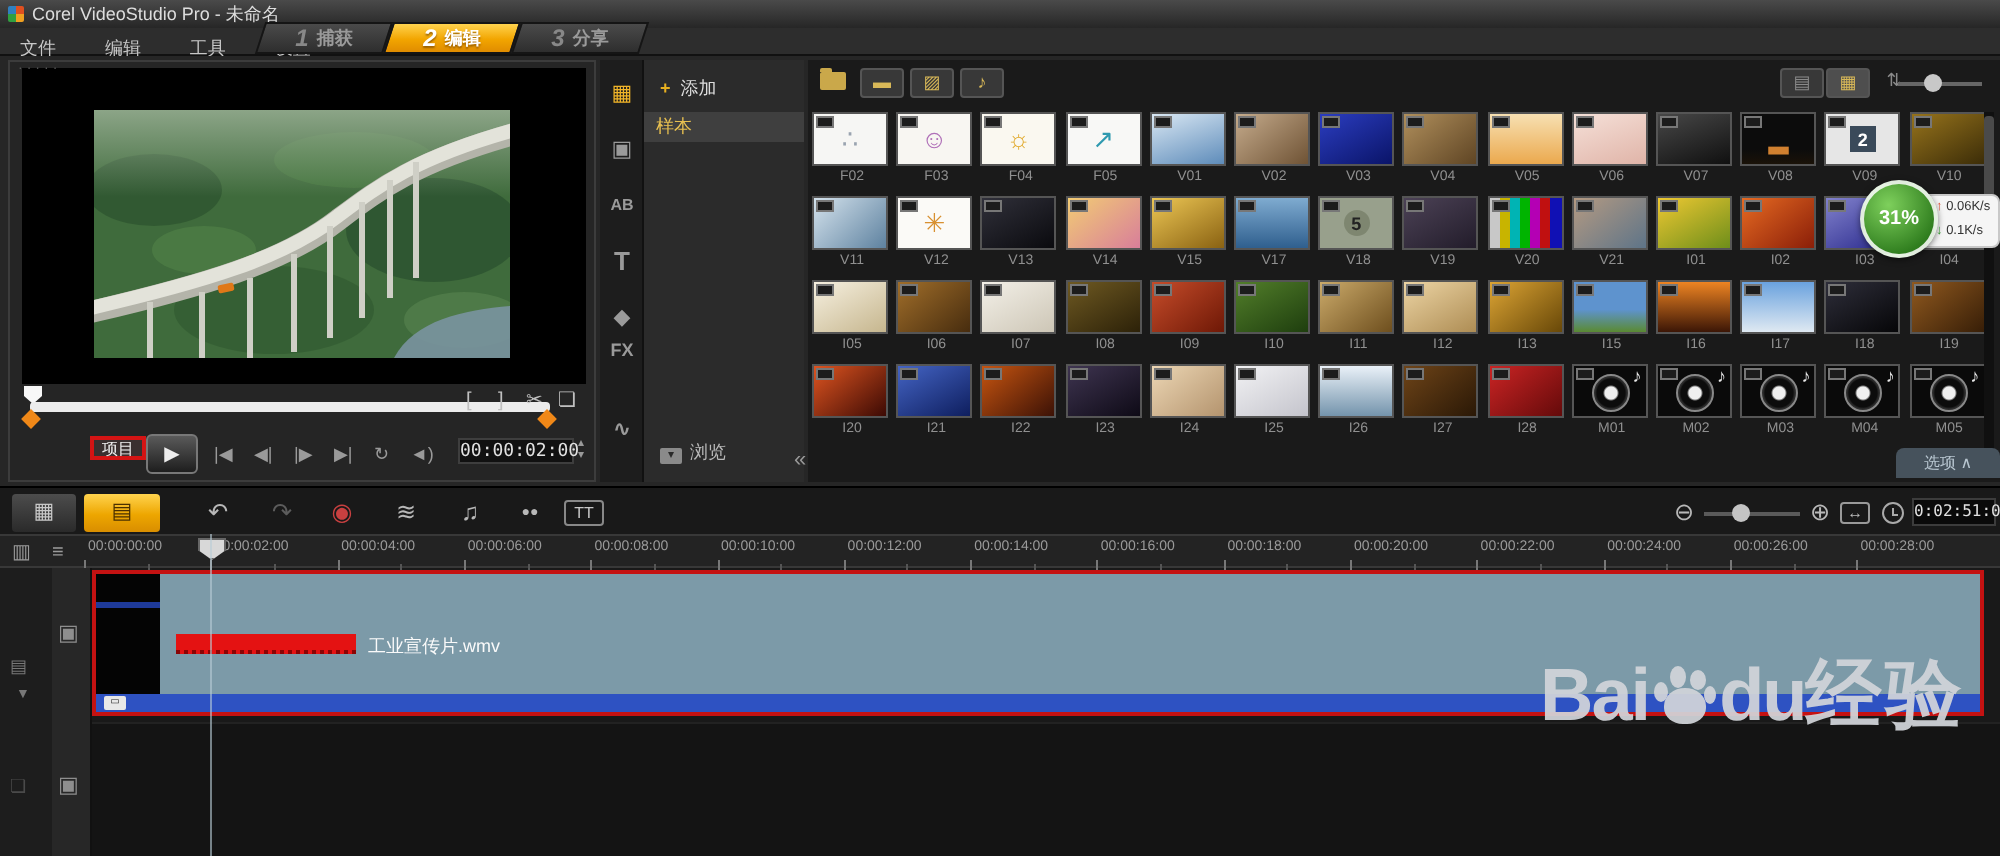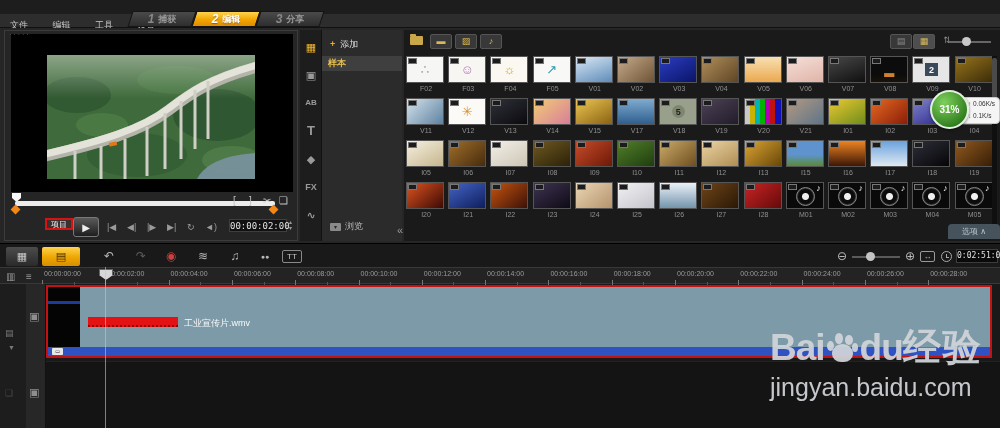--- a/index.html
+++ b/index.html
@@ -35,21 +35,21 @@
   #pv-timecode{left:224px;top:188px;width:58px;height:13px;background:#111;border:1px solid #3e3e3e;color:#e2e2e2;font-size:9px;line-height:12px;text-align:center;font-family:"DejaVu Sans Mono",monospace;}
   .spin{color:#999;font-size:6px;line-height:6px;}
   
   #navstrip{left:300px;top:2px;width:22px;height:211px;background:#1d1d1d;border-right:1px solid #111;}
   .nav-ic{position:absolute;left:0;width:22px;height:22px;color:#9a9a9a;font-size:11px;text-align:center;line-height:22px;font-weight:bold;}
   .nav-ic.sel{color:#f0b429;}
   
   #libpanel{left:322px;top:2px;width:80px;height:211px;background:#2b2b2b;}
   #add-row{left:8px;top:8px;color:#ddd;font-size:9px;}
   #add-plus{color:#e8b020;font-weight:bold;margin-right:5px;}
-  #sample-row{left:0;top:26px;width:80px;height:15px;background:#3f3f3f;color:#e8c050;font-size:9px;line-height:15px;padding-left:6px;font-weight:bold;}
+  #sample-row{left:0;top:26px;width:80px;height:15px;background:#3f3f3f;color:#e8c050;font-size:9px;line-height:15px;padding-left:6px;font-weight:normal;}
   #browse-row{left:8px;top:190px;color:#b8b8b8;font-size:9px;}
   #browse-ic{display:inline-block;width:11px;height:8px;background:#8a8a8a;border-radius:1px;margin-right:4px;color:#2a2a2a;font-size:6px;line-height:8px;text-align:center;}
   
   #gallery{left:404px;top:2px;width:596px;height:211px;background:#1a1a1a;}
   #folder-ic{left:6px;top:6px;width:13px;height:9px;background:#caa84a;border-radius:1px;}
   #folder-ic::before{content:"";position:absolute;left:0;top:-2px;width:6px;height:2px;background:#caa84a;border-radius:1px 1px 0 0;}
   .gtool{position:absolute;top:4px;width:22px;height:15px;background:#383838;border:1px solid #555;border-radius:2px;color:#d8b858;font-size:9px;text-align:center;line-height:13px;}
   .gtool.dim{color:#8a8a8a;}
   .gtool.lit{background:#4e4e4e;}
   #gslider-track{left:545px;top:11px;width:42px;height:2px;background:#666;}
@@ -115,20 +115,23 @@
   #net-box{left:957px;top:97px;width:43px;height:27px;background:#f5f5f5;border:1px solid #c8c8c8;border-radius:4px;font-size:6.5px;color:#333;line-height:12px;padding-left:10px;z-index:5;}
   #net-circle{left:930px;top:90px;width:39px;height:39px;border-radius:50%;background:radial-gradient(circle at 35% 30%,#7ed05c,#2f7d1e 75%);border:2px solid rgba(255,255,255,.85);color:#fff;font-size:10px;font-weight:bold;text-align:center;line-height:36px;z-index:6;box-shadow:0 1px 3px rgba(0,0,0,.5);}
   .up-ar{color:#e04828;} .dn-ar{color:#35a030;}
   #dots{left:4px;top:0;color:#555;font-size:7px;letter-spacing:2px;}
 </style>
 </head>
 <body>
 
 <div id="stage">
 
+  <div class="abs" id="titlebar">
+    <span id="appicon"></span><span>Corel VideoStudio Pro - 未命名</span>
+  </div>
 
   <div class="abs" id="menubar">
     <span class="menu-item">文件</span>
     <span class="menu-item">编辑</span>
     <span class="menu-item">工具</span>
     <span class="menu-item">设置</span>
   </div>
 
   <div class="tab" style="left:130px;top:11px;">
     <div class="tab-inner">
@@ -210,21 +213,21 @@
         <div class="spin">▾</div>
       </div>
     </div>
 
     <div class="abs" id="navstrip">
       <div class="nav-ic sel" style="top:6px;">▦</div>
       <div class="nav-ic" style="top:34px;">▣</div>
       <div class="nav-ic" style="top:62px;font-size:8px;">AB</div>
       <div class="nav-ic" style="top:90px;font-size:13px;">T</div>
       <div class="nav-ic" style="top:118px;">◆</div>
-      <div class="nav-ic" style="top:146px;font-size:9px;">FX</div>
+      <div class="nav-ic" style="top:134px;font-size:9px;">FX</div>
       <div class="nav-ic" style="top:174px;">∿</div>
     </div>
 
     <div class="abs" id="libpanel">
       <div class="abs" id="add-row"><span id="add-plus">+</span><span>添加</span></div>
       <div class="abs" id="sample-row">样本</div>
       <div class="abs" id="browse-row"><span id="browse-ic">▾</span><span>浏览</span></div>
     </div>
 
     <div class="abs" id="gallery">
@@ -698,21 +701,20 @@
       </div>
 
     <div class="abs" id="playhead-flag"></div>
     <div class="abs" id="playhead-line"></div>
   </div>
 
   <div class="abs" id="watermark">
     <div>
       <span class="wm1">Bai</span><span id="paw"><span class="toe" style="left:1px;top:9px;width:7px;height:10px;"></span><span class="toe" style="left:9px;top:1px;width:8px;height:11px;"></span><span class="toe" style="left:19px;top:3px;width:8px;height:10px;"></span><span class="toe" style="left:26px;top:11px;width:6px;height:9px;"></span><span class="toe" style="left:6px;top:12px;width:21px;height:18px;border-radius:50% 50% 45% 45%;"></span></span><span class="wm1">du</span><span class="wm-cn">经验</span>
     </div>
-    <div id="wm-url">jingyan.baidu.com</div>
   </div>
 
   <div class="abs" id="net-box">
     <div><span class="up-ar">↑</span> <span>0.06K/s</span></div>
     <div><span class="dn-ar">↓</span> <span>0.1K/s</span></div>
   </div>
   <div class="abs" id="net-circle">31%</div>
 
 </div>
 

